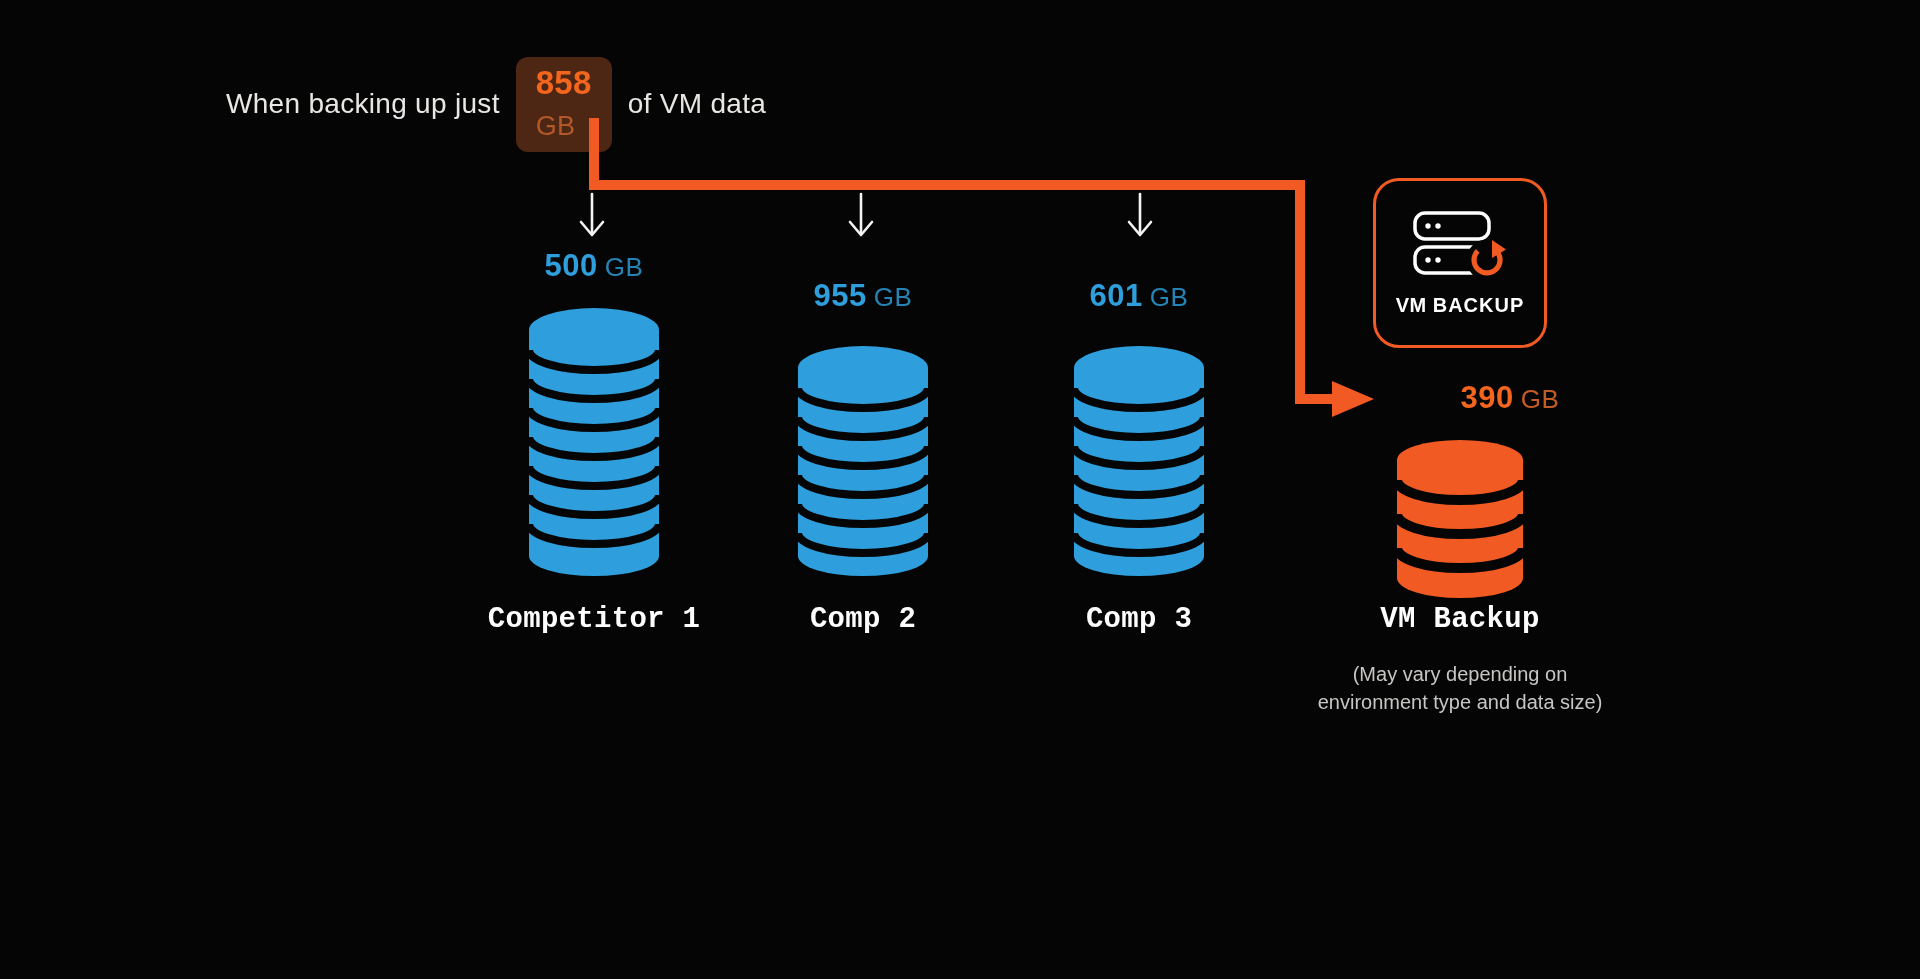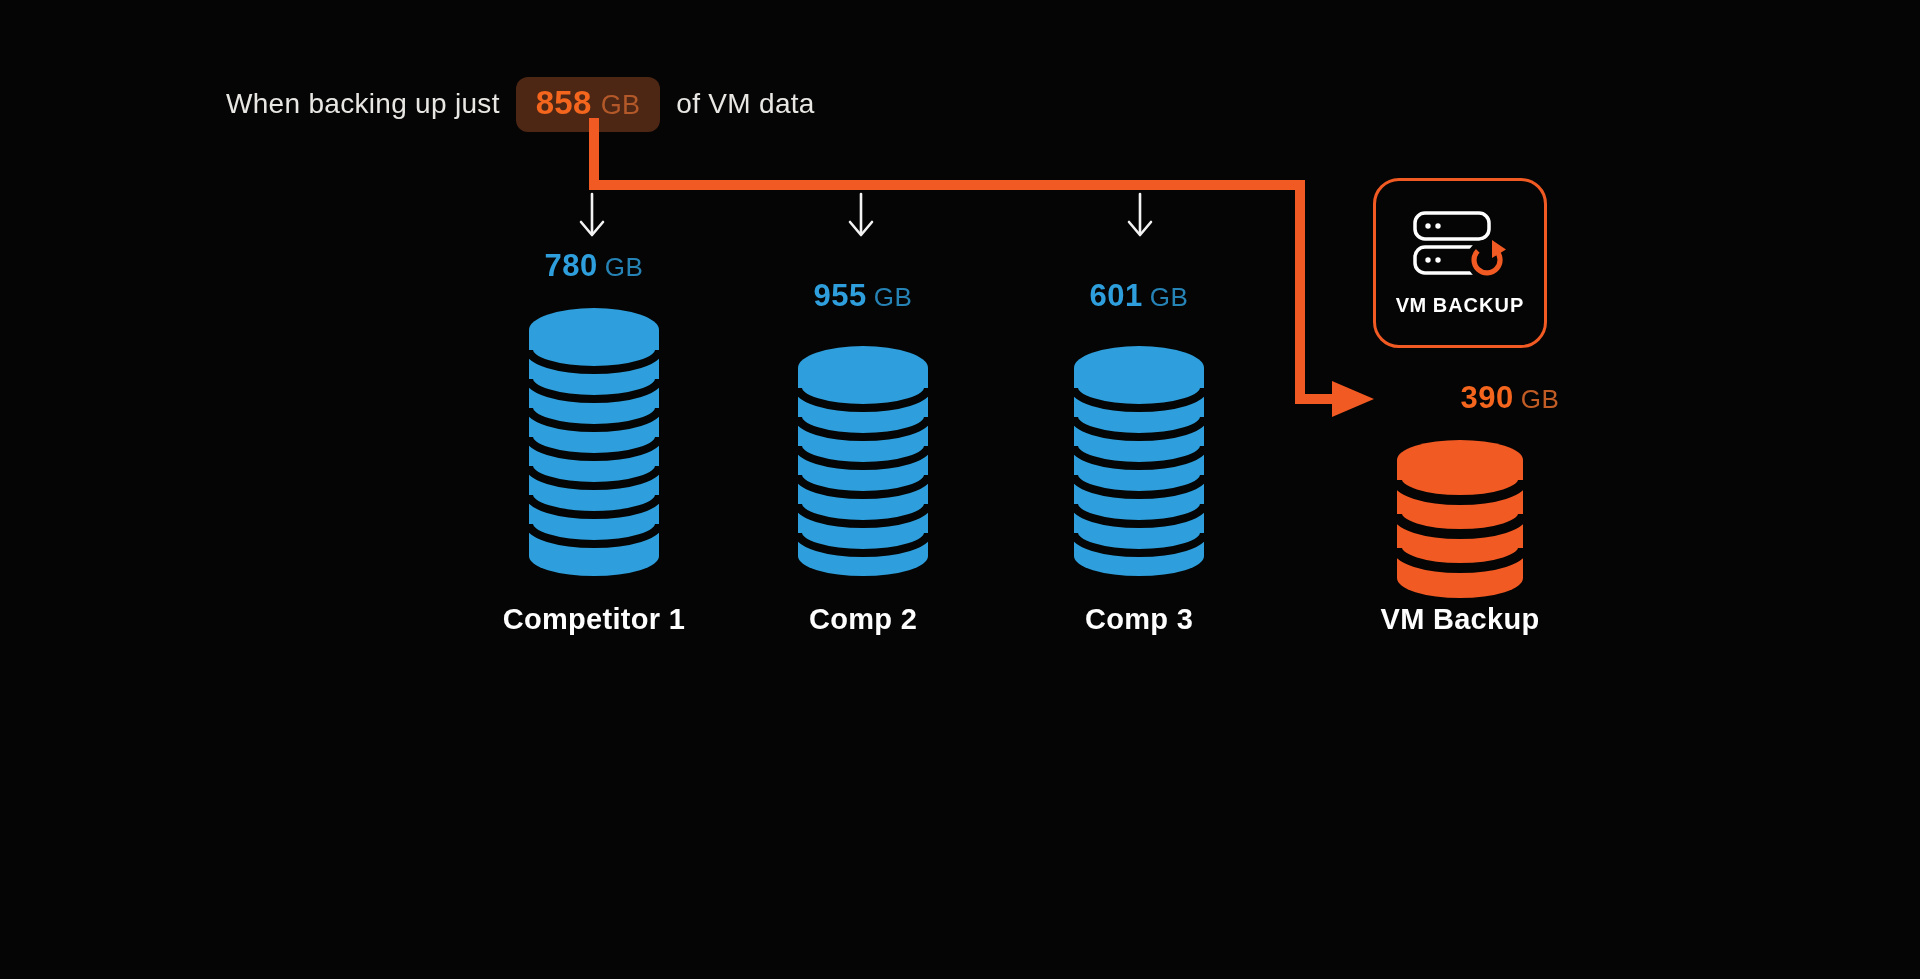--- a/index.html
+++ b/index.html
@@ -8,21 +8,21 @@
     overflow:hidden;font-family:"Liberation Sans",sans-serif;
   }
   
   .intro{
     position:absolute;left:226px;top:76px;height:56px;
     display:flex;align-items:center;gap:16px;
     color:#e9e7e4;font-size:28px;font-weight:400;letter-spacing:.3px;
   }
   .gb-badge{
     display:inline-flex;align-items:baseline;gap:9px;
-    background:#4e2714;border-radius:12px;padding:7px 20px 10px;
+    background:#4e2714;border-radius:12px;padding:7px 20px 10px;flex-direction:column;
   }
   .gb-badge .v{color:#f4651d;font-size:33px;font-weight:700;}
   .gb-badge .u{color:#b25829;font-size:27px;font-weight:400;}
   
   .connector{position:absolute;left:0;top:0;}
   
   .val{
     position:absolute;width:180px;text-align:center;
     font-size:31px;font-weight:700;letter-spacing:.5px;white-space:nowrap;
   }
@@ -35,21 +35,21 @@
   
   .stack{position:absolute;}
   .s1{left:529px;top:308px;} .s2{left:798px;top:346px;}
   .s3{left:1074px;top:346px;} .s4{left:1397px;top:440px;}
   .stack .body-blue{fill:#2e9fdc;}
   .stack .body-orange{fill:#f15a22;}
   .stack .sep{stroke:#050505;fill:none;}
   
   .lbl{
     position:absolute;top:603px;width:240px;text-align:center;
-    color:#fdfdfd;font-size:29px;font-weight:700;letter-spacing:.3px;white-space:nowrap;
+    color:#fdfdfd;font-size:29px;font-weight:700;letter-spacing:.3px;white-space:nowrap;font-family:Liberation Mono, monospace;
   }
   .l1{left:474px;} .l2{left:743px;} .l3{left:1019px;} .l4{left:1340px;}
   .note{
     position:absolute;left:1312px;top:660px;width:296px;
     color:#c8c6c4;font-size:20px;line-height:28px;text-align:center;font-weight:400;
   }
   
   .vmbox{
     position:absolute;left:1373px;top:178px;width:174px;height:170px;
     border:3px solid #f15a22;border-radius:26px;box-sizing:border-box;
@@ -114,21 +114,21 @@
         <path d="M65.8 40.8 A13 13 0 1 0 83.4 40" stroke="#f15a22" stroke-width="5.2" fill="none"></path>
         <polygon points="80,30 94,39.5 80,48" fill="#f15a22"></polygon>
       </g>
     </svg>
     <div class="vmlabel">
       <span class="b">VM</span><span class="r">BACKUP</span>
     </div>
   </div>
 
   <div class="val blue v1">
-    <span>780</span><span class="u">GB</span>
+    <span>500</span><span class="u">GB</span>
   </div>
   <div class="val blue v2">
     <span>955</span><span class="u">GB</span>
   </div>
   <div class="val blue v3">
     <span>601</span><span class="u">GB</span>
   </div>
   <div class="val orange v4">
     <span>390</span><span class="u">GB</span>
   </div>
@@ -197,15 +197,19 @@
         <path d="M0,74 A63,20 0 0 0 126,74"></path>
       <path d="M0,108 A63,20 0 0 0 126,108"></path>
     </g>
   </svg>
 
   <div class="lbl l1">Competitor 1</div>
   <div class="lbl l2">Comp 2</div>
   <div class="lbl l3">Comp 3</div>
   <div class="lbl l4">VM Backup</div>
 
+  <div class="note">
+    <div>(May vary depending on</div>
+    <div>environment type and data size)</div>
+  </div>
 
 
 </div>
 
 </body></html>

